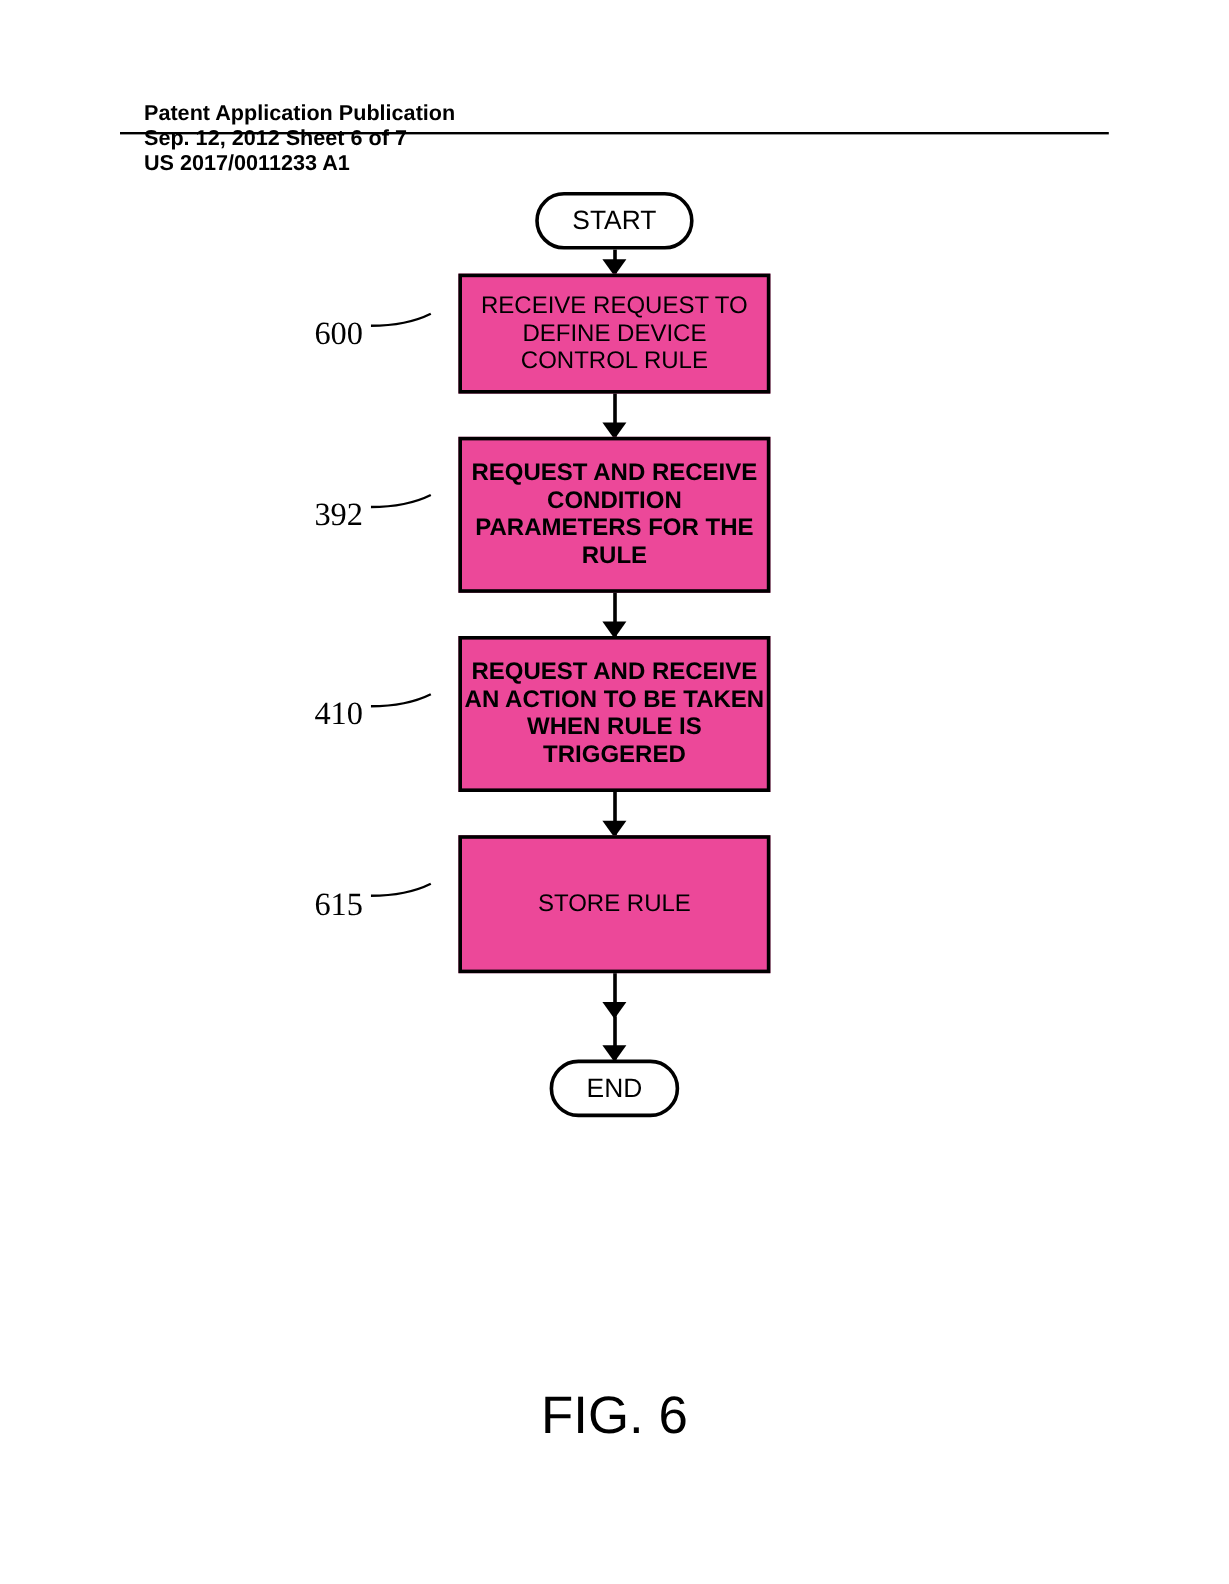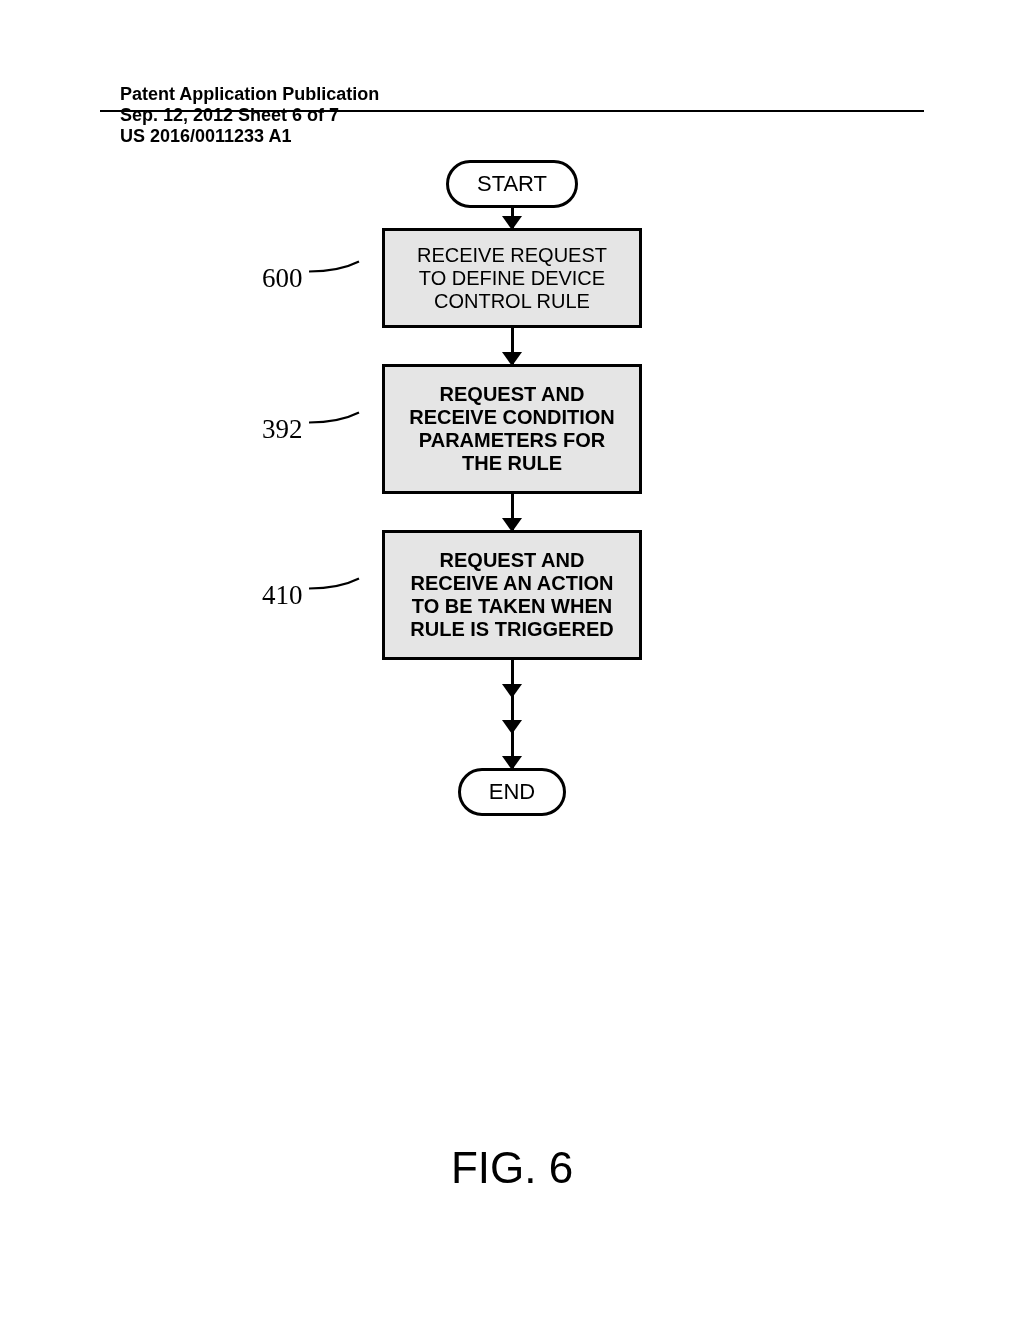--- a/index.html
+++ b/index.html
@@ -54,22 +54,22 @@
     }
     .process {
       border: 3px solid #000;
       width: 260px;
       min-height: 100px;
       display: flex;
       align-items: center;
       justify-content: center;
       text-align: center;
       font-size: 20px;
-      padding: 12px 16px;
-      background: #e5e5e5;
+      padding: 12px 0;
+      background: #ec4899;
       position: relative;
     }
     .process.tall {
       min-height: 130px;
       font-weight: bold;
     }
     .process.short {
       min-height: 115px;
     }
     .arrow {
@@ -114,35 +114,35 @@
       position: relative;
       margin-left: 6px;
     }
     .curved-connector svg {
       position: absolute;
       top: -10px;
       left: 0;
     }
     .fig-label {
       position: absolute;
-      bottom: 127px;
+      bottom: 115px;
       left: 0;
       width: 100%;
       text-align: center;
       font-size: 44px;
       font-weight: normal;
     }
   </style>
 </head>
 <body>
 
 <div class="header">
   <span>Patent Application Publication</span>
   <span>Sep. 12, 2012  Sheet 6 of 7</span>
-  <span>US 2016/0011233 A1</span>
+  <span>US 2017/0011233 A1</span>
 </div>
 <div class="header-line"></div>
 
 <div class="flowchart">
 
   <div class="terminator">
     <span>START</span>
   </div>
   <div class="arrow short"></div>
 
@@ -184,20 +184,33 @@
             <path d="M0,15 Q30,15 50,5" stroke="#000" stroke-width="2" fill="none"></path>
           </svg>
       </span>
     </div>
     <div class="process tall">
       <span>REQUEST AND RECEIVE AN ACTION TO BE TAKEN WHEN RULE IS TRIGGERED</span>
     </div>
   </div>
   <div class="arrow"></div>
 
+  <div class="step-row">
+    <div class="step-label">
+      <span>615</span>
+      <span class="curved-connector">
+        <svg width="60" height="30">
+            <path d="M0,15 Q30,15 50,5" stroke="#000" stroke-width="2" fill="none"></path>
+          </svg>
+      </span>
+    </div>
+    <div class="process short">
+      <span>STORE RULE</span>
+    </div>
+  </div>
   <div class="arrow"></div>
 
   <div class="arrow"></div>
 
   <div class="terminator">
     <span>END</span>
   </div>
 
 </div>
 

